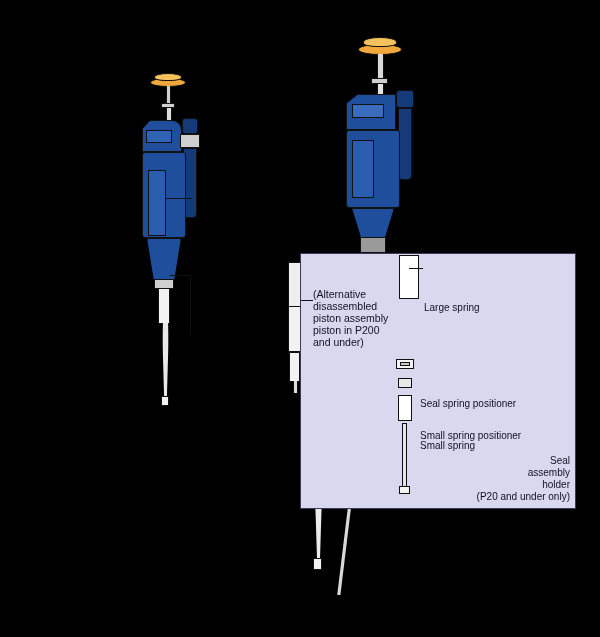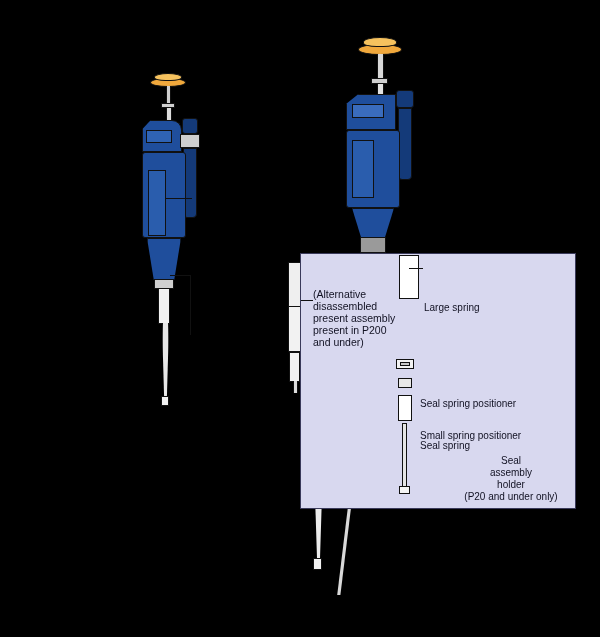--- a/index.html
+++ b/index.html
@@ -28,21 +28,21 @@
     box-sizing: border-box;
   }
   .legend-label {
     position: absolute;
     font-size: 10px;
     color: #111122;
     line-height: 12px;
     white-space: pre-line;
     margin-top: 40px;
   }
-  .legend-label.center { text-align: center; }
+  .legend-label.center { text-align: right; }
 
   
   #alt-note {
     left: 313px;
     top: 288px;
     width: 86px;
     font-size: 10.5px;
     line-height: 12px;
     color: #111122;
     white-space: pre-line;
@@ -177,37 +177,37 @@
               background:#d9d9d9;
               clip-path: polygon(56% 0%, 64% 0%, 26% 100%, 18% 100%);
               border:0;"></div>
   <div class="abs" style="left:330px; top:470px; width:40px; height:125px;
               background:
                 linear-gradient(to bottom right, transparent 49.6%, #111 49.6%, #111 50.2%, transparent 50.2%);
               opacity:0;"></div>
 
   <div class="abs" id="legend-panel"></div>
 
-  <div class="abs" id="alt-note">(Alternative disassembled present assembly present in P200 and under)</div>
+  <div class="abs" id="alt-note">(Alternative disassembled piston assembly piston in P200 and under)</div>
 
   <div class="abs leader" style="left:301px; top:300px; width:12px;"></div>
 
   <div class="abs spring-z outline" style="left:399px; top:255px; width:20px; height:44px; background:#ffffff;"></div>
   <div class="legend-label" style="left:424px; top:262px; width:120px;">Large spring</div>
   <div class="abs leader" style="left:409px; top:268px; width:14px;"></div>
 
   <div class="abs outline white" style="left:396px; top:359px; width:18px; height:10px;"></div>
   <div class="abs" style="left:400px; top:362px; width:10px; height:4px; background:#c9c9c9; border:1px solid #111; box-sizing:border-box;"></div>
   <div class="legend-label" style="left:420px; top:358px; width:150px;">Seal spring positioner</div>
 
   <div class="abs outline" style="left:398px; top:378px; width:14px; height:10px; background:#e8e8e8;"></div>
   <div class="legend-label" style="left:420px; top:390px; width:150px;">Small spring positioner</div>
 
   <div class="abs spring-z outline" style="left:398px; top:395px; width:14px; height:26px; background:#ffffff;"></div>
-  <div class="legend-label" style="left:420px; top:400px; width:120px;">Seal spring</div>
+  <div class="legend-label" style="left:420px; top:400px; width:120px;">Small spring</div>
 
   <div class="abs" style="left:402px; top:423px; width:5px; height:66px; background:#e4e4e4;
               border:1px solid #111; box-sizing:border-box;"></div>
   <div class="abs outline" style="left:399px; top:486px; width:11px; height:8px; background:#f4f4f4;"></div>
   <div class="legend-label center" style="left:452px; top:415px; width:118px;">Seal
 assembly
 holder
 (P20 and under only)</div>
 
 </div>

